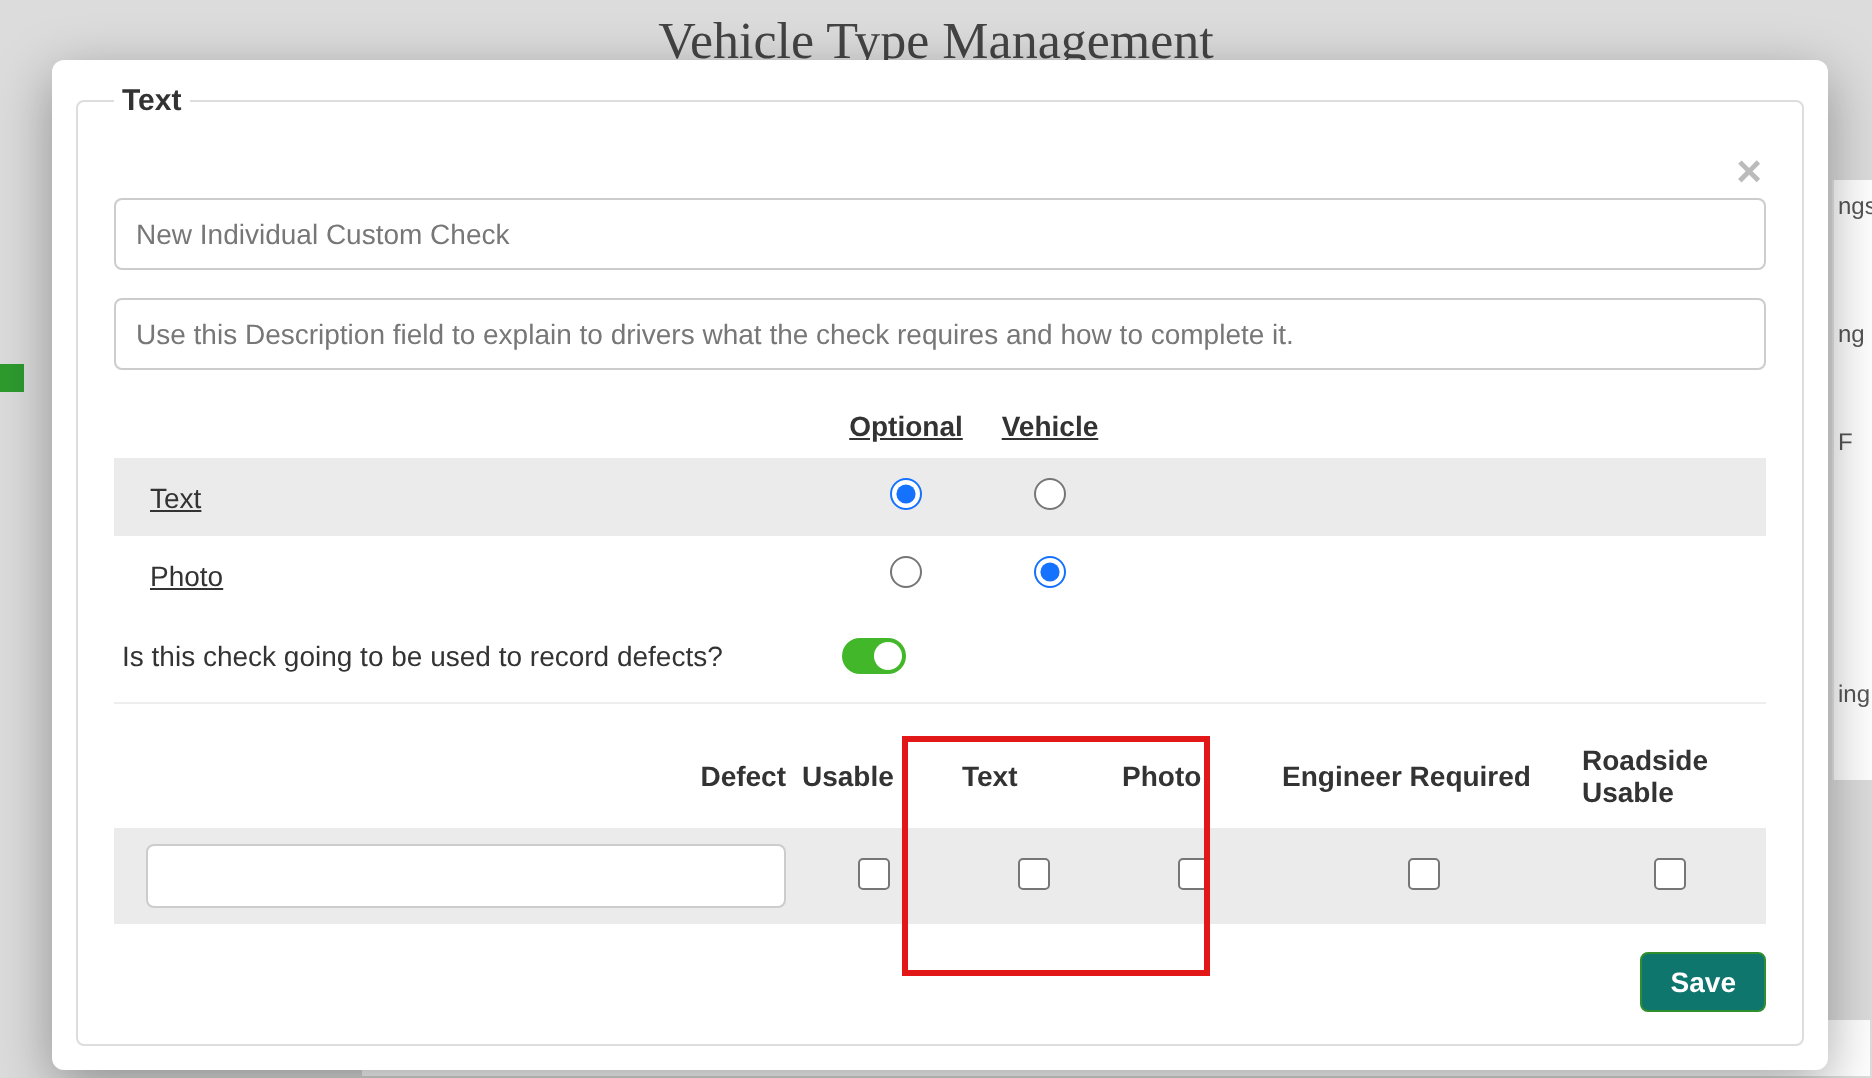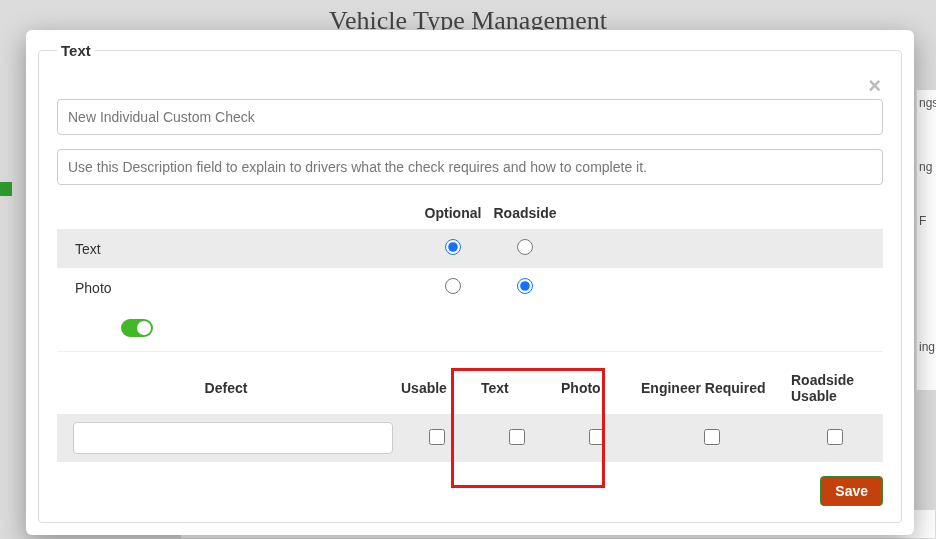--- a/index.html
+++ b/index.html
@@ -109,20 +109,21 @@
     margin-top: 14px;
   }
   .in.first { margin-top: 40px; }
   .in::placeholder { color: #777; }
   table.opts {
     width: 100%;
     border-collapse: collapse;
     margin-top: 12px;
     font-size: 14px;
     color: #333;
+    text-decoration: underline;
   }
   table.opts th { font-weight: bold; text-align: center; padding: 8px 0; }
   table.opts td { padding: 10px 0; }
   table.opts td.lbl { padding-left: 18px; }
   table.opts tr.shaded { background: #ebebeb; }
   .col-lbl { width: 360px; text-align: left; }
   .col-opt { width: 72px; }
   .col-rest {}
   .red-box {
     position: absolute;
@@ -165,21 +166,21 @@
     border-collapse: collapse;
     font-size: 14px;
     color: #333;
     margin-top: 10px;
   }
   table.defects th {
     font-weight: bold;
     text-align: left;
     padding: 10px 4px;
   }
-  table.defects th.left { text-align: center; padding-left: 2px; }
+  table.defects th.left { text-align: right; padding-left: 2px; }
   table.defects td { padding: 8px 4px; text-align: center; }
   table.defects tr.body { background: #ebebeb; }
   .defect-input {
     width: 100%;
     height: 32px;
     border: 1px solid #ccc;
     border-radius: 4px;
     background: #fff;
     padding: 4px 8px;
     font-size: 14px;
@@ -189,21 +190,21 @@
     height: 16px;
     accent-color: #555;
   }
   input[type="radio"] {
     width: 16px;
     height: 16px;
     accent-color: #1472ff;
   }
   .save-row { text-align: right; margin-top: 14px; }
   .save-btn {
-    background: #c2410c;
+    background: #0f766e;
     color: #fff;
     border: 1px solid #2f8f2f;
     border-radius: 4px;
     padding: 6px 14px;
     font-size: 14px;
     font-weight: bold;
     cursor: pointer;
   }
 </style>
 </head>
@@ -241,41 +242,42 @@
         <colgroup>
           <col class="col-lbl">
             <col class="col-opt">
             <col class="col-opt">
             <col class="col-rest">
         </colgroup>
         <tbody>
             <tr>
           <th></th>
           <th>Optional</th>
-          <th>Roadside</th>
+          <th>Vehicle</th>
           <th></th>
         </tr>
         <tr class="shaded">
           <td class="lbl">Text</td>
           <td style="text-align:center"><input type="radio" name="r0" checked="" style=""></td>
           <td style="text-align:center"><input type="radio" name="r0" style=""></td>
           <td></td>
         </tr>
         <tr>
           <td class="lbl">Photo</td>
           <td style="text-align:center"><input type="radio" name="r1" style=""></td>
           <td style="text-align:center"><input type="radio" name="r1" checked="" style=""></td>
           <td></td>
         </tr>
       </tbody>
         </table>
       <div class="red-box"></div>
     </div>
 
     <div class="toggle-row">
+      <span>Is this check going to be used to record defects?</span>
       <div class="toggle"></div>
     </div>
 
     <table class="defects">
       <colgroup>
         <col style="width:340px">
         <col style="width:80px">
           <col style="width:80px">
           <col style="width:80px">
         <col style="width:150px">

